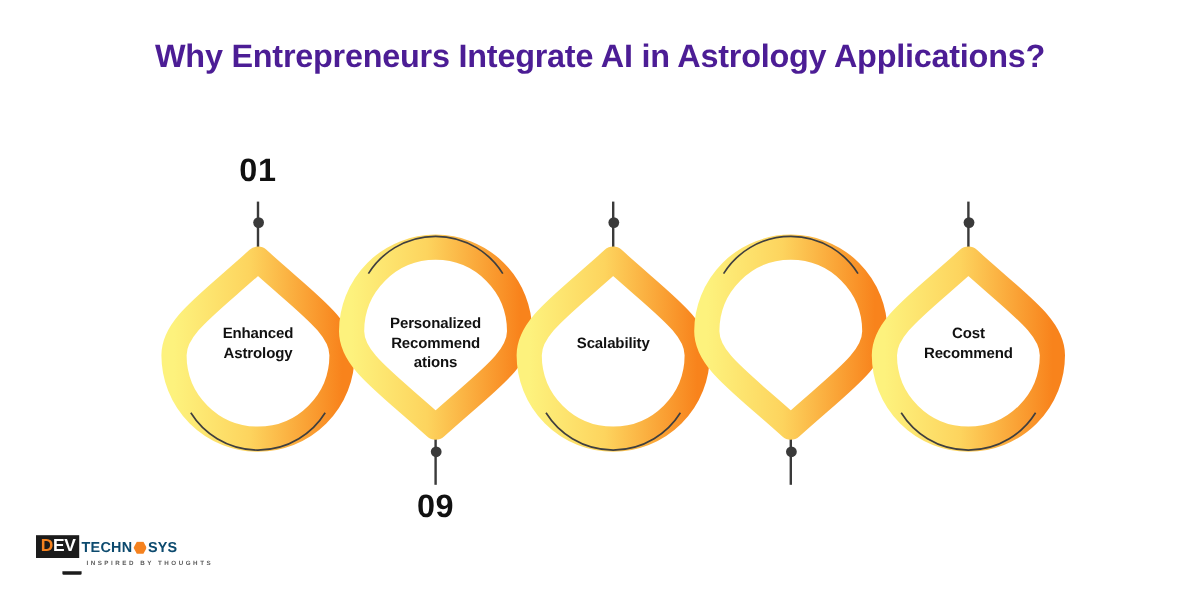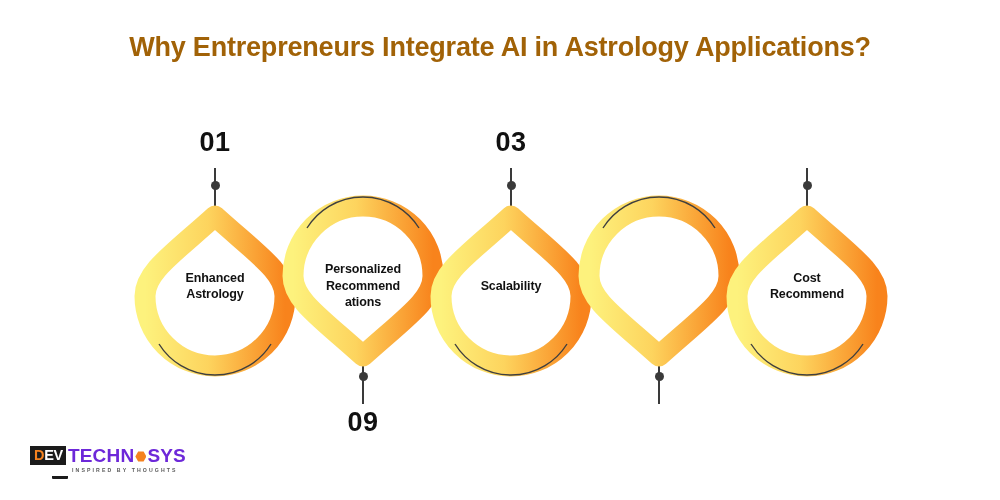--- a/index.html
+++ b/index.html
@@ -18,21 +18,21 @@
 
   
   .title {
     position: absolute;
     top: 32px;
     left: 0;
     width: 1000px;
     text-align: center;
     font-size: 27px;
     font-weight: 600;
-    color: #a16207;
+    color: #4c1d95;
     letter-spacing: -0.2px;
     white-space: nowrap;
   }
 
   
   .row {
     position: absolute;
     top: 110px;
     left: 10px;
     width: 1000px;
@@ -129,22 +129,22 @@
     font-size: 14.5px;
     font-weight: 800;
     letter-spacing: -0.3px;
     padding: 1px 3px 1px 4px;
     display: flex;
     align-items: center;
     line-height: 1;
   }
   .logo-dev .d-accent { color: #f5821f; }
   .logo-techno {
-    color: #6d28d9;
-    font-size: 19px;
+    color: #0c4a6e;
+    font-size: 12px;
     font-weight: 800;
     letter-spacing: 0.2px;
     display: flex;
     align-items: center;
     line-height: 1;
     padding-left: 2px;
   }
   .logo-hex {
     display: inline-block;
     width: 11px;
@@ -214,21 +214,20 @@
           </linearGradient>
         </defs>
         <path d="M76 6 C 118 44 146 62 146 86 A 70 70 0 1 1 6 86 C 6 62 34 44 76 6 Z" fill="none" stroke="url(#g2)" stroke-width="21" stroke-linejoin="round"></path>
         <path d="M20 134 A 66 66 0 0 0 132 134" fill="none" stroke="#3f3f3f" stroke-width="1.4"></path>
       </svg>
     </div>
     <div class="label">Personalized Recommend ations</div>
   </div>
 
   <div class="node up" style="left:416px">
-    <div class="num">03</div>
     <div class="stem"></div>
     <div class="dot"></div>
     <div class="drop-wrap">
       <svg class="drop-svg" viewBox="0 0 152 152">
         <defs>
           <linearGradient id="g3" x1="0" y1="0.5" x2="1" y2="0.5">
             <stop offset="0%" stop-color="#fdf27d"></stop>
             <stop offset="45%" stop-color="#fdd45e"></stop>
             <stop offset="100%" stop-color="#f8831c"></stop>
           </linearGradient>

